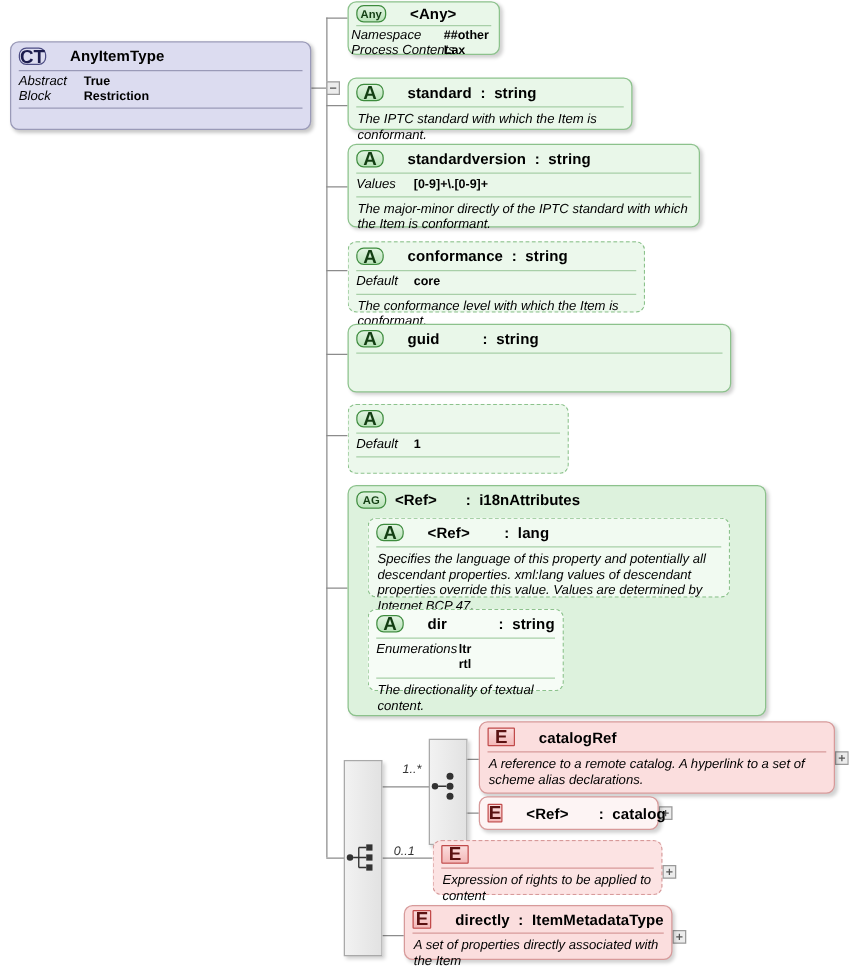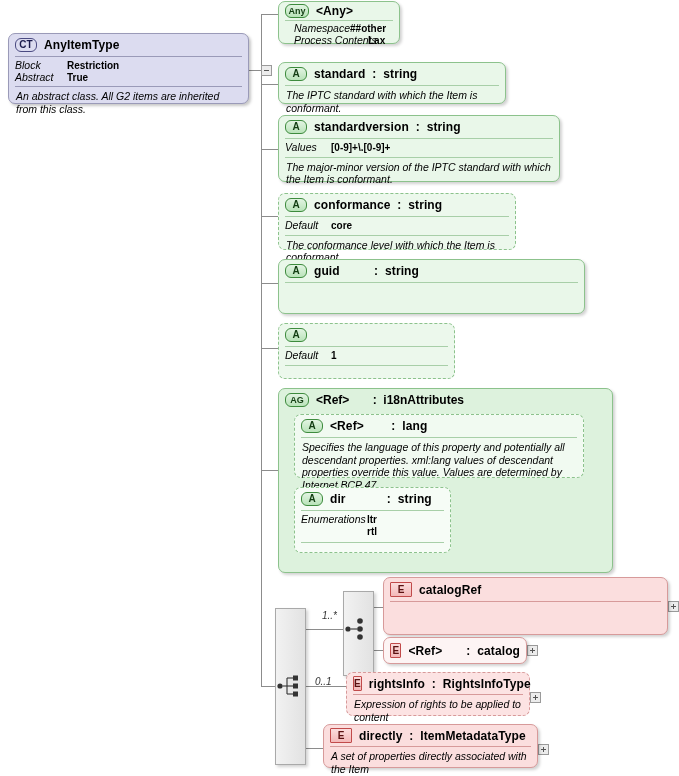--- a/index.html
+++ b/index.html
@@ -5,34 +5,34 @@
   html,body{margin:0;padding:0;background:#ffffff;}
   body{
     width:679px;height:776px;position:relative;overflow:hidden;
     font-family:"Liberation Sans","DejaVu Sans",sans-serif;
     font-size:11px;color:#000;
   }
   .abs{position:absolute;box-sizing:border-box;}
 
   
   .xbox{position:absolute;box-sizing:border-box;border-radius:7px;}
-  .xbox .hdr{display:flex;align-items:center;padding:4px 6px 4px 6px;}
+  .xbox .hdr{display:flex;align-items:center;padding:4px 6px 4px 6px;gap:12px;}
   .xbox .title{font-weight:bold;font-size:12px;letter-spacing:.1px;white-space:pre;}
   .xbox .sep{height:1px;margin:0 6px;}
   .xbox .props{padding:3px 6px 3px 6px;}
   .xbox .prow{display:flex;line-height:11.5px;}
   .xbox .pname{font-style:italic;font-size:10.5px;white-space:nowrap;}
   .xbox .pval{font-weight:bold;font-size:10px;white-space:pre;}
   .xbox .doc{padding:3px 7px 4px 7px;font-style:italic;font-size:10.5px;line-height:12.5px;}
 
   
   .ct{background:#dcdcf0;border:1px solid #9a9ab8;box-shadow:2px 2px 3px rgba(0,0,0,.22);}
   .ct .sep{background:#9a9ab8;}
   .badge{display:inline-flex;align-items:center;justify-content:center;
-         font-weight:bold;font-size:10px;line-height:1;box-sizing:border-box;margin-right:7px;}
+         font-weight:bold;font-size:15px;line-height:1;box-sizing:border-box;margin-right:7px;}
   .badge.ct-b{width:22px;height:14px;border:1px solid #4b4b82;border-radius:6px;background:#dcdcf0;color:#1b1b4d;}
 
   
   .attr{background:#e9f7e9;border:1px solid #8cc28c;box-shadow:2px 2px 3px rgba(0,0,0,.18);}
   .attr.dashed{border:1px dashed #8cc28c;background:#ecf8ec;box-shadow:none;}
   .attr .sep{background:#a8cfa8;}
   .badge.a-b{width:22px;height:14px;border:1px solid #3d8b3d;border-radius:6px 6px 6px 6px;
     background:linear-gradient(#e2f4e2,#b9e3b9);color:#123d12;}
   .badge.any-b{width:24px;height:14px;border:1px solid #3d8b3d;border-radius:6px;
     background:linear-gradient(#e2f4e2,#b9e3b9);color:#123d12;font-size:9px;}
@@ -101,39 +101,38 @@
 <div class="tgl plus" style="left:538px;top:744px;"></div>
 
 <div class="xbox ct" style="left:8px;top:33px;width:241px;height:71px;">
   <div class="hdr">
     <span class="badge ct-b">CT</span>
     <span class="title">AnyItemType</span>
   </div>
   <div class="sep"></div>
   <div class="props">
     <div class="prow">
+      <span class="pname" style="width:52px;">Abstract</span>
+      <span class="pval">True</span>
+    </div>
+    <div class="prow">
       <span class="pname" style="width:52px;">Block</span>
       <span class="pval">Restriction</span>
     </div>
-    <div class="prow">
-      <span class="pname" style="width:52px;">Abstract</span>
-      <span class="pval">True</span>
-    </div>
-  </div>
-  <div class="sep"></div>
-  <div class="doc">An abstract class. All G2 items are inherited from this class.</div>
+  </div>
+  <div class="sep"></div>
 </div>
 
 <div class="xbox attr" style="left:278px;top:1px;width:122px;height:43px;">
   <div class="hdr" style="padding:2px 6px;">
     <span class="badge any-b">Any</span>
     <span class="title">&lt;Any&gt;</span>
   </div>
   <div class="sep"></div>
-  <div class="props" style="padding:2px 15px;">
+  <div class="props" style="padding:2px 2px;">
     <div class="prow">
       <span class="pname" style="width:74px;">Namespace</span>
       <span class="pval">##other</span>
     </div>
     <div class="prow">
       <span class="pname" style="width:74px;">Process Contents</span>
       <span class="pval">Lax</span>
     </div>
   </div>
 </div>
@@ -153,21 +152,21 @@
     <span class="title">standardversion  :  string</span>
   </div>
   <div class="sep"></div>
   <div class="props">
     <div class="prow">
       <span class="pname" style="width:46px;">Values</span>
       <span class="pval">[0-9]+\.[0-9]+</span>
     </div>
   </div>
   <div class="sep"></div>
-  <div class="doc">The major-minor version of the IPTC standard with which the Item is conformant.</div>
+  <div class="doc">The major-minor directly of the IPTC standard with which the Item is conformant.</div>
 </div>
 
 <div class="xbox attr dashed" style="left:278px;top:193px;width:238px;height:57px;">
   <div class="hdr">
     <span class="badge a-b">A</span>
     <span class="title">conformance  :  string</span>
   </div>
   <div class="sep"></div>
   <div class="props">
     <div class="prow">
@@ -224,20 +223,21 @@
   </div>
   <div class="sep"></div>
   <div class="props">
     <div class="prow">
       <span class="pname" style="width:66px;">Enumerations</span>
       <span class="pval" style="white-space:pre-line;">ltr
 rtl</span>
     </div>
   </div>
   <div class="sep" style="margin-top:2px;"></div>
+  <div class="doc">The directionality of textual content.</div>
 </div>
 
 <div class="mgbox abs" style="left:275px;top:608px;width:31px;height:157px;"></div>
 <svg class="abs" style="left:276px;top:672px;width:30px;height:28px;" viewBox="0 0 30 28">
   <circle cx="4" cy="14" r="2.6" fill="#333"></circle>
   <line x1="6.5" y1="14" x2="11" y2="14" stroke="#333" stroke-width="1.1"></line>
   <line x1="11" y1="6" x2="11" y2="22" stroke="#333" stroke-width="1.1"></line>
   <line x1="11" y1="6" x2="17" y2="6" stroke="#333" stroke-width="1.1"></line>
   <line x1="11" y1="14" x2="17" y2="14" stroke="#333" stroke-width="1.1"></line>
   <line x1="11" y1="22" x2="17" y2="22" stroke="#333" stroke-width="1.1"></line>
@@ -257,33 +257,33 @@
 
 <div class="card" style="left:322px;top:610px;">1..*</div>
 <div class="card" style="left:315px;top:676px;">0..1</div>
 
 <div class="xbox el" style="left:383px;top:577px;width:285px;height:58px;">
   <div class="hdr">
     <span class="badge e-b">E</span>
     <span class="title">catalogRef</span>
   </div>
   <div class="sep"></div>
+  <div class="doc">A reference to a remote catalog. A hyperlink to a set of scheme alias declarations.</div>
 </div>
 
 <div class="xbox el plain" style="left:383px;top:637px;width:144px;height:27px;">
   <div class="hdr" style="padding:5px 6px;">
     <span class="badge e-b">E</span>
     <span class="title">&lt;Ref&gt;       :  catalog</span>
   </div>
 </div>
 
 <div class="xbox el dashed" style="left:346px;top:672px;width:184px;height:44px;">
   <div class="hdr" style="padding:3px 6px;">
     <span class="badge e-b">E</span>
-    <span class="title">rightsInfo  :  RightsInfoType</span>
   </div>
   <div class="sep"></div>
   <div class="doc">Expression of rights to be applied to content</div>
 </div>
 
 <div class="xbox el" style="left:323px;top:724px;width:215px;height:44px;">
   <div class="hdr" style="padding:3px 6px;">
     <span class="badge e-b">E</span>
     <span class="title">directly  :  ItemMetadataType</span>
   </div>

